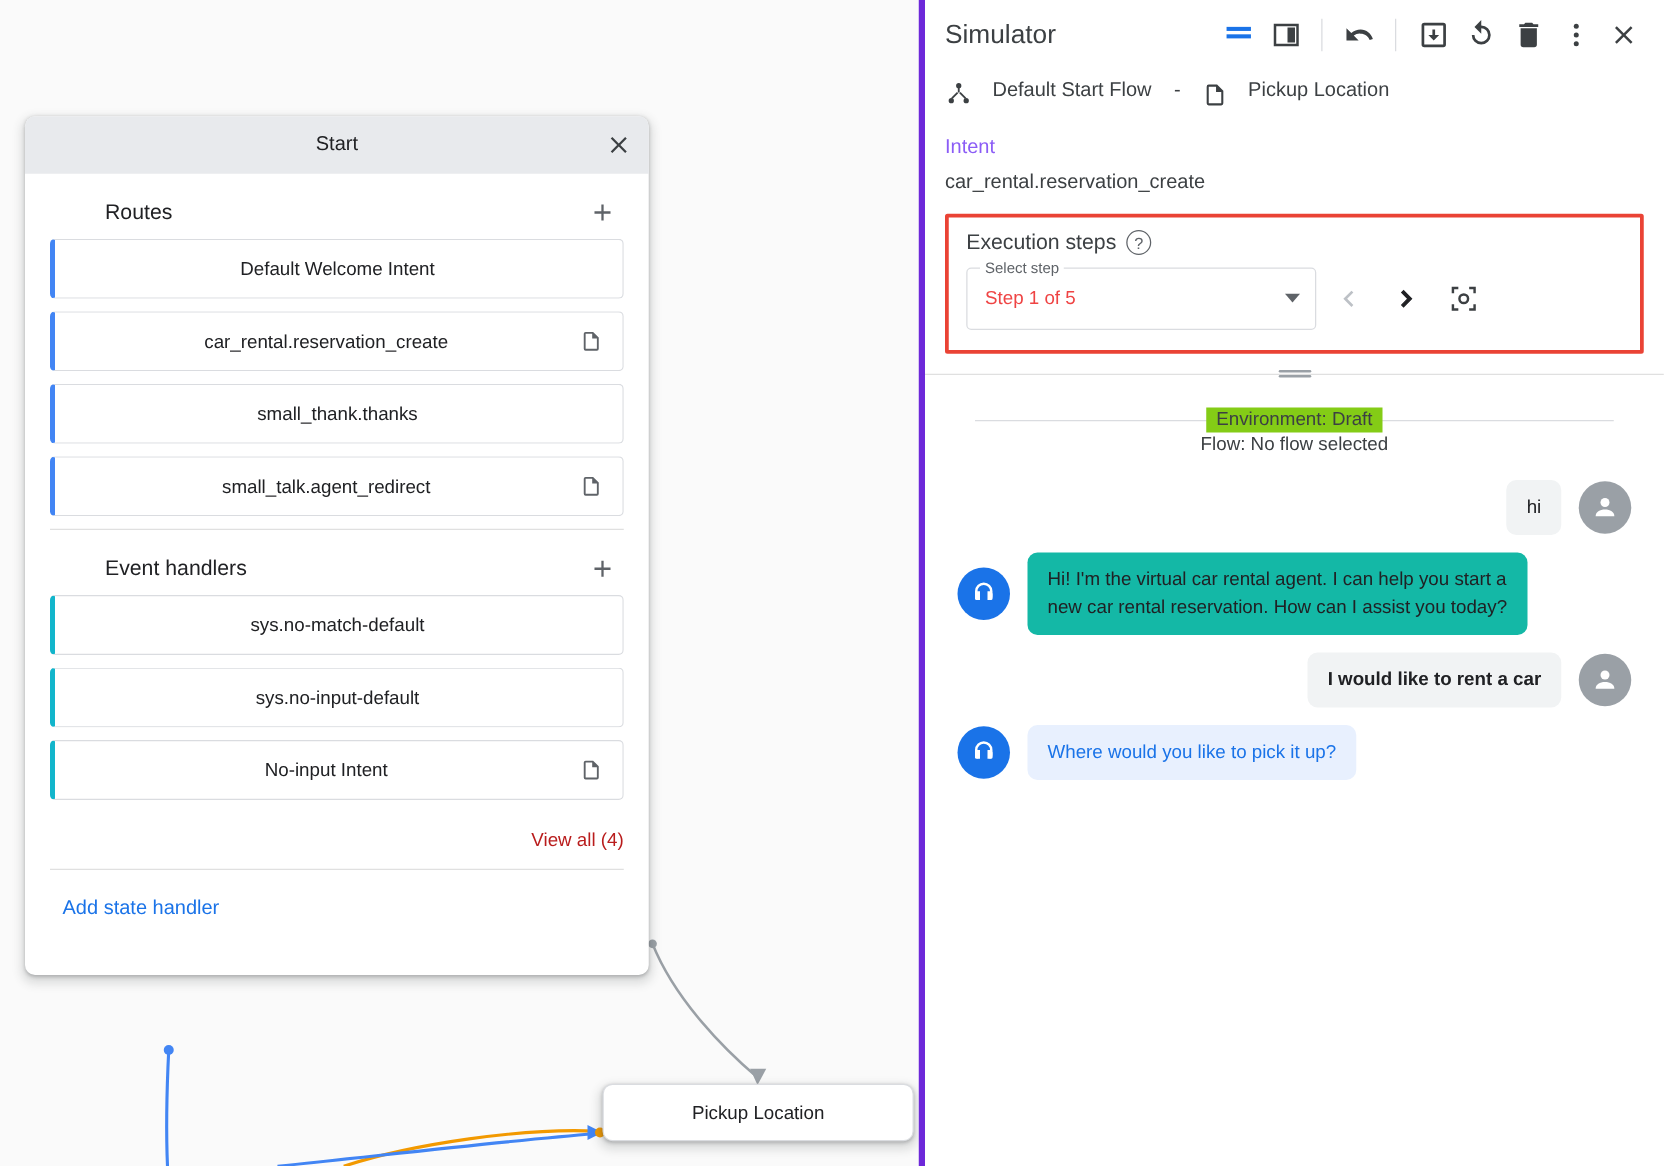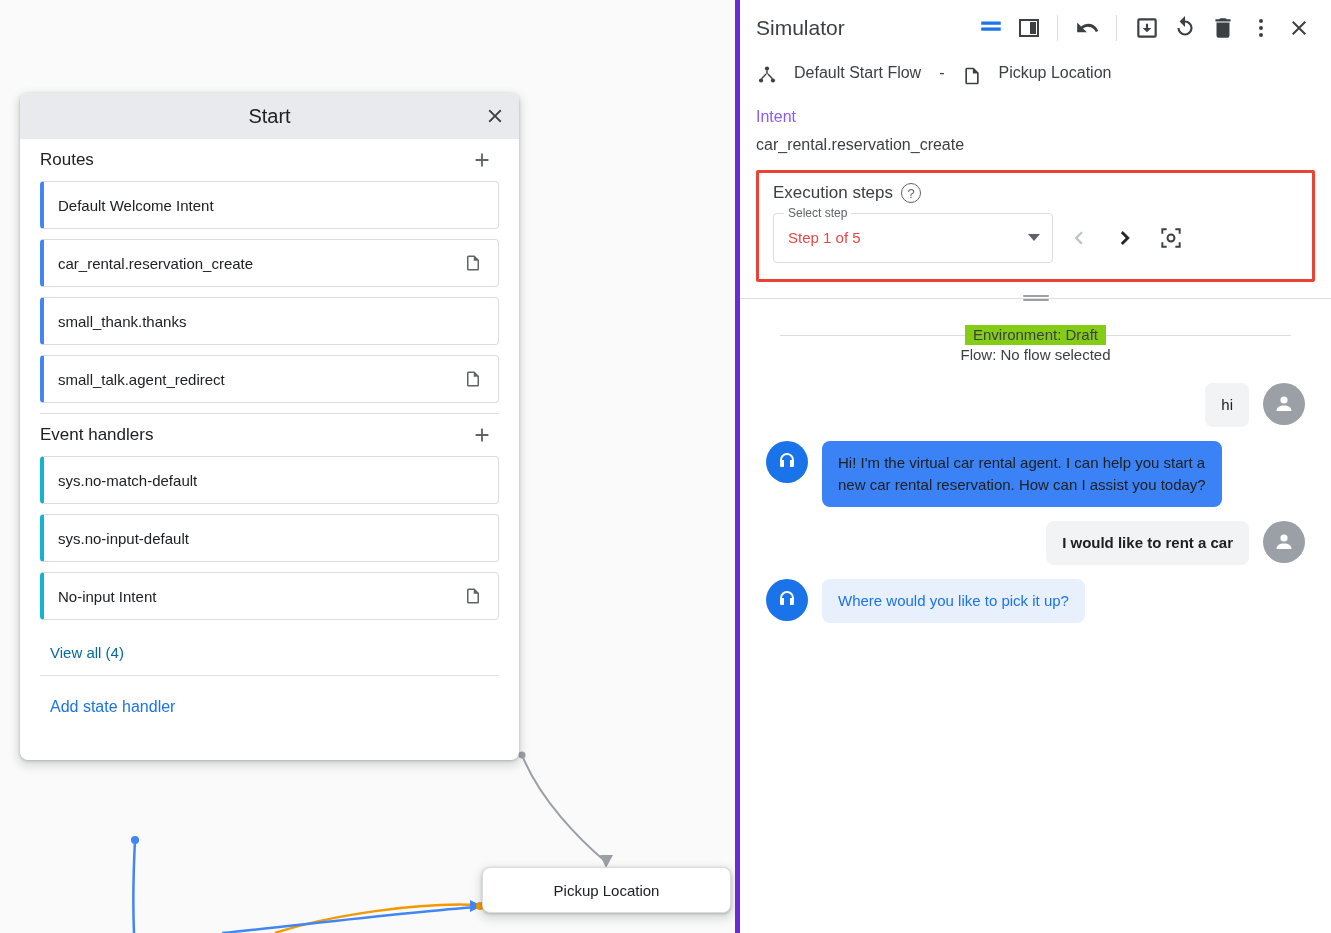--- a/index.html
+++ b/index.html
@@ -30,55 +30,58 @@
   
   #start-panel {
     left: 20px; top: 93px; width: 499px;
   }
   #start-header {
     height: 46px; background: #e8eaed;
     border-radius: 8px 8px 0 0;
     display: flex; align-items: center; justify-content: center;
     position: relative;
   }
-  #start-title { font-size: 20px; color: #202124; }
+  #start-title { font-size: 16px; color: #202124; }
   #start-close {
     position: absolute; right: 12px; top: 50%; transform: translateY(-50%);
     width: 24px; height: 24px; cursor: pointer;
     display: flex; align-items: center; justify-content: center;
   }
   .section-head {
     display: flex; align-items: center; justify-content: space-between;
-    padding: 8px 24px 8px 20px;
+    padding: 18px 24px 8px 20px;
+    margin-left: 44px;
   }
   .section-head .title { font-size: 17px; color: #202124; }
   .plus-btn {
     width: 26px; height: 26px; cursor: pointer;
     display: flex; align-items: center; justify-content: center;
     color: #5f6368; font-size: 24px; line-height: 1;
   }
   .route-list { padding: 0 20px; }
   .route-item {
     height: 48px;
     border: 1px solid #dadce0;
     border-left: 4px solid #4285f4;
     border-radius: 4px;
     margin-bottom: 10px;
     display: flex; align-items: center;
     padding: 0 16px 0 14px;
     background: #fff;
     cursor: pointer;
+    text-align: center;
   }
   .route-item.teal { border-left-color: #12b5cb; }
   .route-item .label { font-size: 15px; color: #202124; flex: 1; }
   .route-item .doc-icon { width: 18px; height: 22px; }
   .divider { height: 1px; background: #e0e0e0; margin: 8px 20px 0 20px; }
   .link-text {
-    color: #0369a1; font-size: 15px; padding: 14px 20px 6px 30px;
-    cursor: pointer;
+    color: #b91c1c; font-size: 15px; padding: 14px 20px 6px 30px;
+    cursor: pointer;
+    text-align: right;
   }
   #addstate {
     color: #1a73e8; font-size: 16px; padding: 22px 20px 44px 30px;
     cursor: pointer;
   }
 
   
   #pickup-node {
     left: 482px; top: 867px; width: 249px; height: 46px;
     display: flex; align-items: center; justify-content: center;
@@ -175,35 +178,35 @@
   }
 
   
   #chat { padding: 26px 26px 0 26px; }
   .env-line { text-align: center; font-size: 15px; color: #3c4043; line-height: 20px; }
   .env-wrap { position: relative; padding: 0 0 4px 0; }
   .env-rule { position: absolute; top: 10px; left: 14px; right: 14px; height: 1px; background: #dadce0; z-index: 0;}
   .env-texts { position: relative; z-index: 1; background: transparent; }
   .env-texts .l1 { background: #84cc16; display: inline-block; padding: 0 8px; }
 
-  .msg-row { display: flex; align-items: flex-start; margin-top: 14px; }
+  .msg-row { display: flex; align-items: center; margin-top: 14px; }
   .msg-row.user { justify-content: flex-end; }
   .avatar {
     width: 42px; height: 42px; border-radius: 50%;
     display: flex; align-items: center; justify-content: center; flex: none;
   }
   .avatar.user { background: #9aa0a6; margin-left: 14px; }
   .avatar.agent { background: #1a73e8; margin-right: 14px; }
   .bubble {
     border-radius: 8px; padding: 11px 16px;
     font-size: 15px; line-height: 22px; max-width: 400px;
   }
   .bubble.user { background: #f1f3f4; color: #202124; font-weight: bold; }
   .bubble.user.plain { font-weight: normal; }
-  .bubble.agent { background: #3b82f6; color: #202124; }
+  .bubble.agent { background: #14b8a6; color: #202124; }
   .bubble.agent.linky { background: #e8f0fe; color: #1a73e8; }
 </style>
 </head>
 <body>
 
 <div id="canvas">
 
   <svg id="canvas-svg" width="735" height="933">
 
     <path d="M522,755 C540,800 580,840 606,862" stroke="#9aa0a6" stroke-width="2" fill="none"></path>

